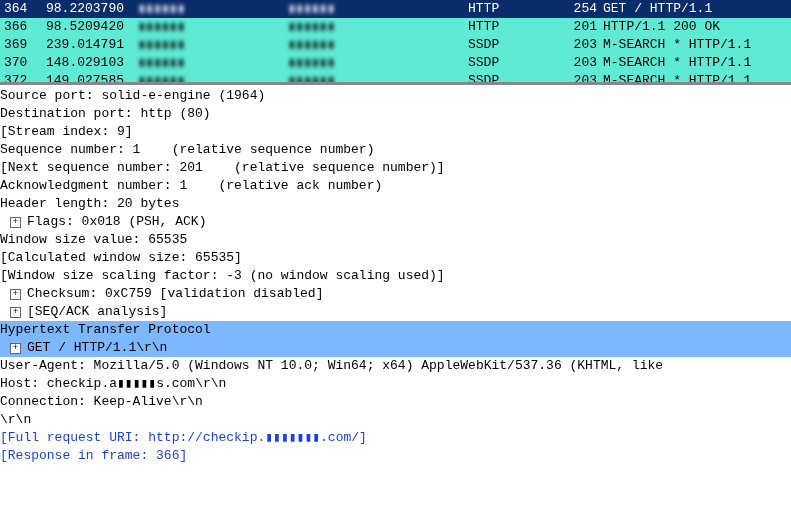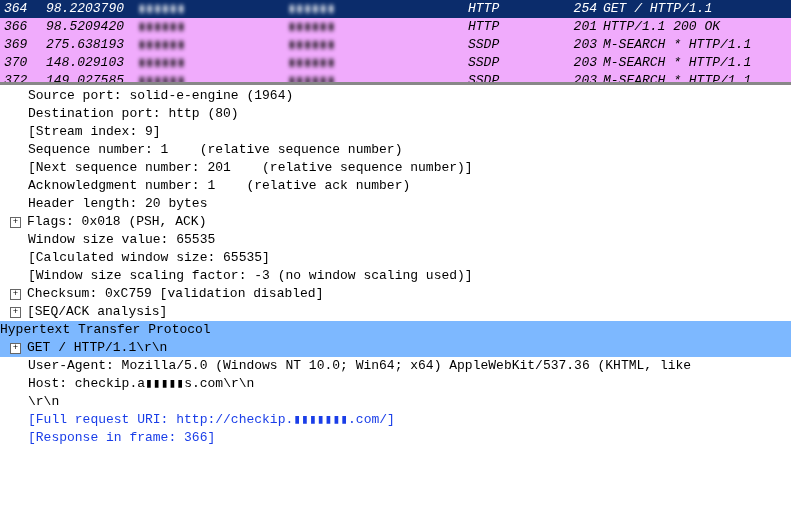--- a/index.html
+++ b/index.html
@@ -7,56 +7,54 @@
     font-family: "Courier New", monospace;
     font-size: 13px;
     background: #fff;
     color: #000;
     width: 791px;
     height: 524px;
     overflow: hidden;
   }
   .packet-list {
     width: 100%;
-    font-style: italic;
   }
   .packet-row {
     display: flex;
     padding: 1px 4px;
     white-space: pre;
     height: 18px;
     line-height: 16px;
   }
   .row-selected {
     background: #0b2c6b;
     color: #fff;
   }
   .row-green {
-    background: #f0abfc;
+    background: #5eead4;
     color: #000;
   }
   .col-num { width: 42px; }
   .col-time { width: 92px; }
   .col-src { width: 150px; }
   .col-dst { width: 180px; }
   .col-proto { width: 70px; }
   .col-len { width: 36px; text-align: right; padding-right: 6px; margin-left: 29px;}
   .col-info { flex: 1; }
   .blur {
     filter: blur(2px);
     user-select: none;
   }
   .detail-pane {
     border-top: 3px solid #888;
     padding: 2px 0 0 0;
     font-size: 13px;
     line-height: 18px;
   }
   .detail-line {
-    padding-left: 28px;
     white-space: pre;
   }
   .with-expander {
     padding-left: 10px;
     display: flex;
     align-items: center;
   }
   .expander {
     display: inline-block;
     width: 11px;
@@ -76,21 +74,21 @@
   .link-line {
     color: #1a3ee8;
   }
 </style>
 </head>
 <body>
 
 <div class="packet-list" id="packet-list">
     <div class="packet-row row-selected"><span class="col-num">364</span><span class="col-time">98.2203790</span><span class="col-src blur">▮▮▮▮▮▮</span><span class="col-dst blur">▮▮▮▮▮▮</span><span class="col-proto">HTTP</span><span class="col-len">254</span><span class="col-info">GET / HTTP/1.1</span></div>
     <div class="packet-row row-green"><span class="col-num">366</span><span class="col-time">98.5209420</span><span class="col-src blur">▮▮▮▮▮▮</span><span class="col-dst blur">▮▮▮▮▮▮</span><span class="col-proto">HTTP</span><span class="col-len">201</span><span class="col-info">HTTP/1.1 200 OK</span></div>
-    <div class="packet-row row-green"><span class="col-num">369</span><span class="col-time">275.638193</span><span class="col-src blur">▮▮▮▮▮▮</span><span class="col-dst blur">▮▮▮▮▮▮</span><span class="col-proto">SSDP</span><span class="col-len">203</span><span class="col-info">M-SEARCH * HTTP/1.1</span></div>
+    <div class="packet-row row-green"><span class="col-num">369</span><span class="col-time">239.014791</span><span class="col-src blur">▮▮▮▮▮▮</span><span class="col-dst blur">▮▮▮▮▮▮</span><span class="col-proto">SSDP</span><span class="col-len">203</span><span class="col-info">M-SEARCH * HTTP/1.1</span></div>
     <div class="packet-row row-green"><span class="col-num">370</span><span class="col-time">148.029103</span><span class="col-src blur">▮▮▮▮▮▮</span><span class="col-dst blur">▮▮▮▮▮▮</span><span class="col-proto">SSDP</span><span class="col-len">203</span><span class="col-info">M-SEARCH * HTTP/1.1</span></div>
     <div class="packet-row row-green" style="height: 10px; overflow: hidden;"><span class="col-num">372</span><span class="col-time">149.027585</span><span class="col-src blur">▮▮▮▮▮▮</span><span class="col-dst blur">▮▮▮▮▮▮</span><span class="col-proto">SSDP</span><span class="col-len">203</span><span class="col-info">M-SEARCH * HTTP/1.1</span></div>
   </div>
 
 <div class="detail-pane">
   <div class="detail-line">Source port: solid-e-engine (1964)</div>
   <div class="detail-line">Destination port: http (80)</div>
   <div class="detail-line">[Stream index: 9]</div>
   <div class="detail-line">Sequence number: 1    (relative sequence number)</div>
   <div class="detail-line">[Next sequence number: 201    (relative sequence number)]</div>
@@ -111,16 +109,17 @@
     <span class="expander">+</span>
     <span>[SEQ/ACK analysis]</span>
   </div>
   <div class="hl-blue" style="">Hypertext Transfer Protocol</div>
   <div class="with-expander hl-blue">
     <span class="expander">+</span>
     <span>GET / HTTP/1.1\r\n</span>
   </div>
   <div class="detail-line">User-Agent: Mozilla/5.0 (Windows NT 10.0; Win64; x64) AppleWebKit/537.36 (KHTML, like</div>
   <div class="detail-line">Host: checkip.a▮▮▮▮▮s.com\r\n</div>
+  <div class="detail-line">Connection: Keep-Alive\r\n</div>
   <div class="detail-line">\r\n</div>
   <div class="detail-line link-line">[Full request URI: http://checkip.▮▮▮▮▮▮▮.com/]</div>
   <div class="detail-line link-line">[Response in frame: 366]</div>
 </div>
 
 </body></html>

